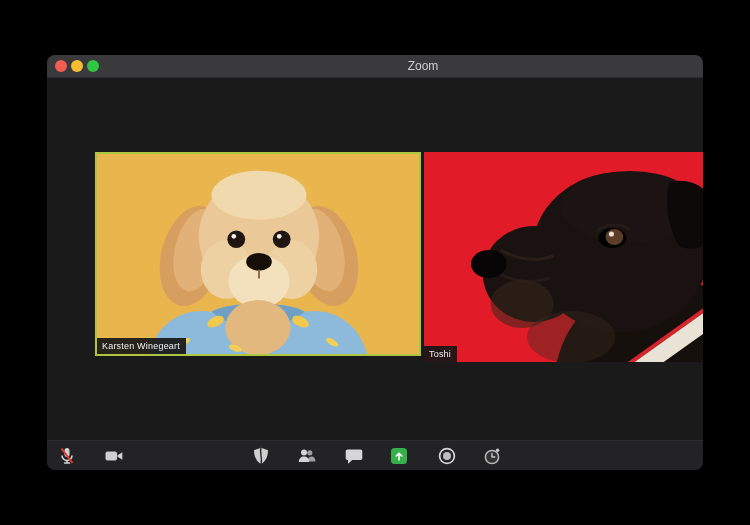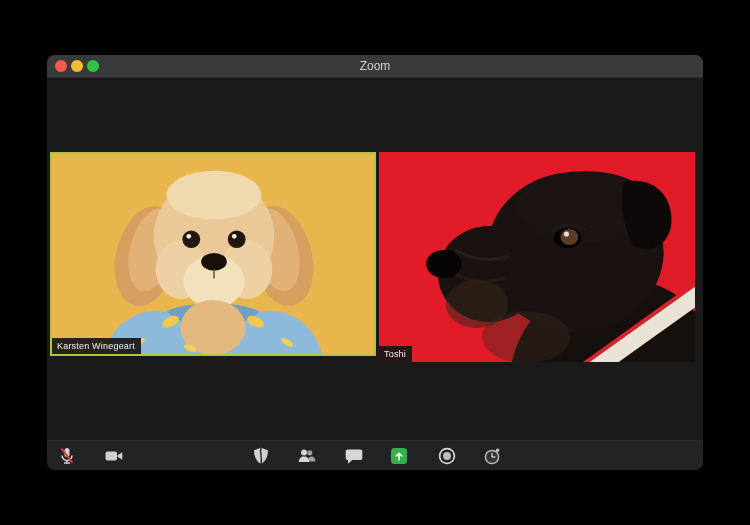--- a/index.html
+++ b/index.html
@@ -2,27 +2,27 @@
 <html><head>
 <meta charset="utf-8">
 <style>
   html,body{margin:0;padding:0;background:#000;width:750px;height:525px;overflow:hidden;
     font-family:"Liberation Sans", sans-serif;}
   .stage{position:relative;width:750px;height:525px;background:#000;}
   .window{position:absolute;left:47px;top:55px;width:656px;height:415px;background:#1a1a1a;
     border-radius:8px;box-shadow:0 14px 44px rgba(0,0,0,.6);overflow:hidden;}
   .titlebar{position:absolute;left:0;top:0;width:100%;height:22px;background:#3a3a3c;
     border-bottom:1px solid #2c2c2e;}
-  .title{width:100%;height:22px;line-height:22px;text-align:center;color:#cfcfcf;font-size:12px;}
+  .title{width:100%;height:22px;line-height:22px;text-align:center;color:#cfcfcf;font-size:12px;padding-left:48px;}
   .lights{position:absolute;left:8px;top:5px;display:flex;gap:4px;}
   .light{width:12px;height:12px;border-radius:50%;display:inline-block;}
   .light.red{background:#f25c51;}
   .light.yellow{background:#f5bd31;}
   .light.green{background:#2fc643;}
-  .tile{position:absolute;overflow:hidden;}
+  .tile{position:absolute;overflow:hidden;margin-left:45px;}
   .tile-left{left:3px;top:97px;width:326px;height:204px;background:#e9b64e;
     box-sizing:border-box;border:2px solid #aec53f;}
   .tile-right{left:332px;top:97px;width:316px;height:210px;background:#ef4444;}
   .tile svg{position:absolute;left:0;top:0;width:100%;height:100%;display:block;}
   .name-label{position:absolute;left:0;bottom:0;background:rgba(22,22,22,.92);color:#f0f0f0;
     font-size:9px;padding:3px 6px 3px 5px;letter-spacing:.2px;}
   .toolbar{position:absolute;left:0;bottom:0;width:100%;height:30px;background:#232325;
     border-top:1px solid #2c2c2e;box-sizing:border-box;}
   .tb-btn{position:absolute;top:5px;width:20px;height:20px;display:flex;align-items:center;
     justify-content:center;cursor:pointer;}

